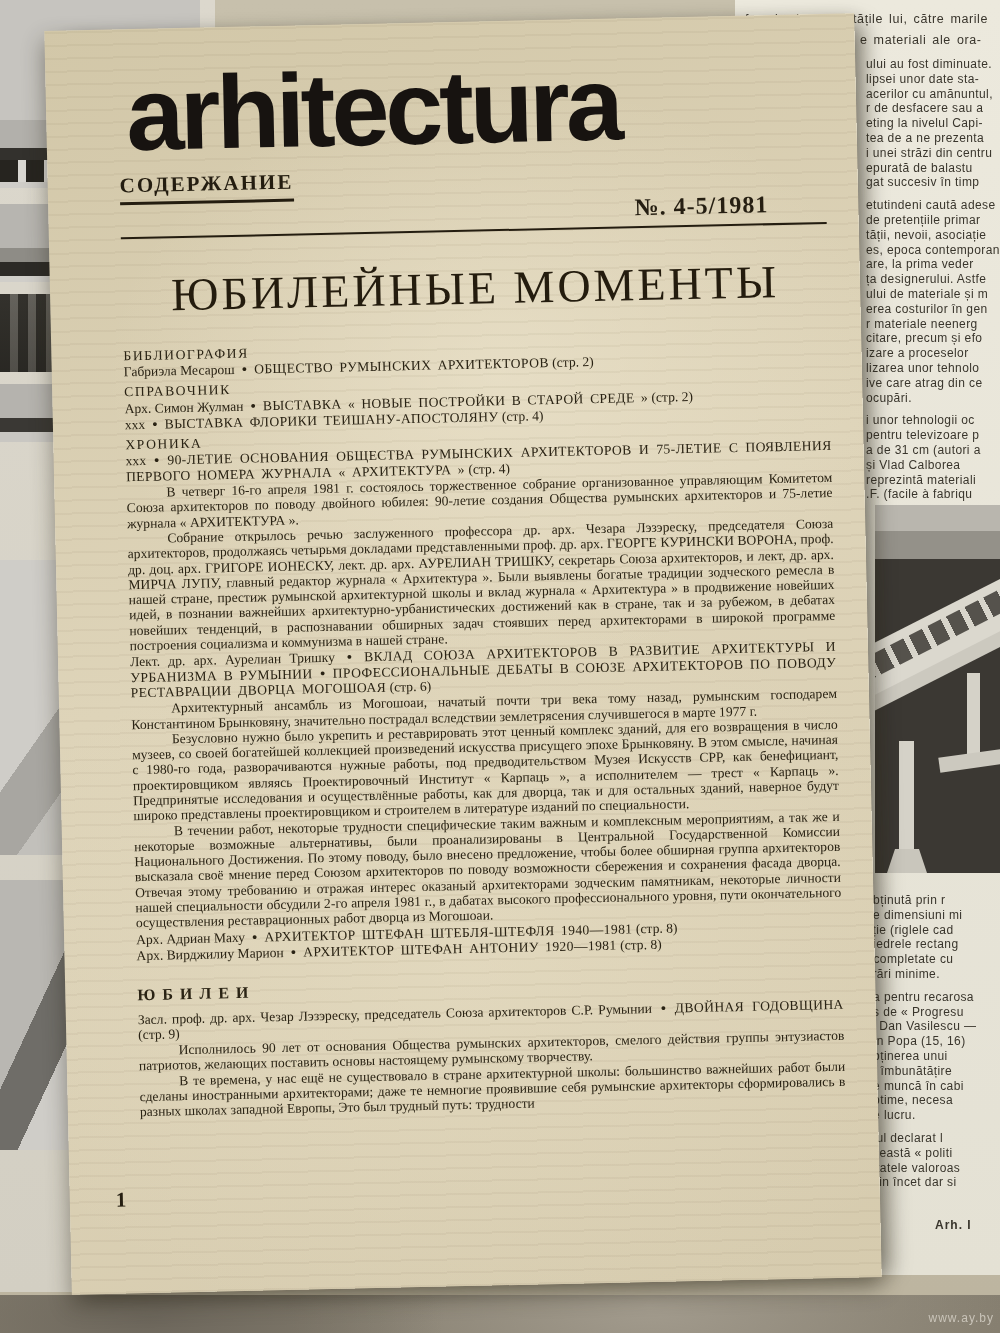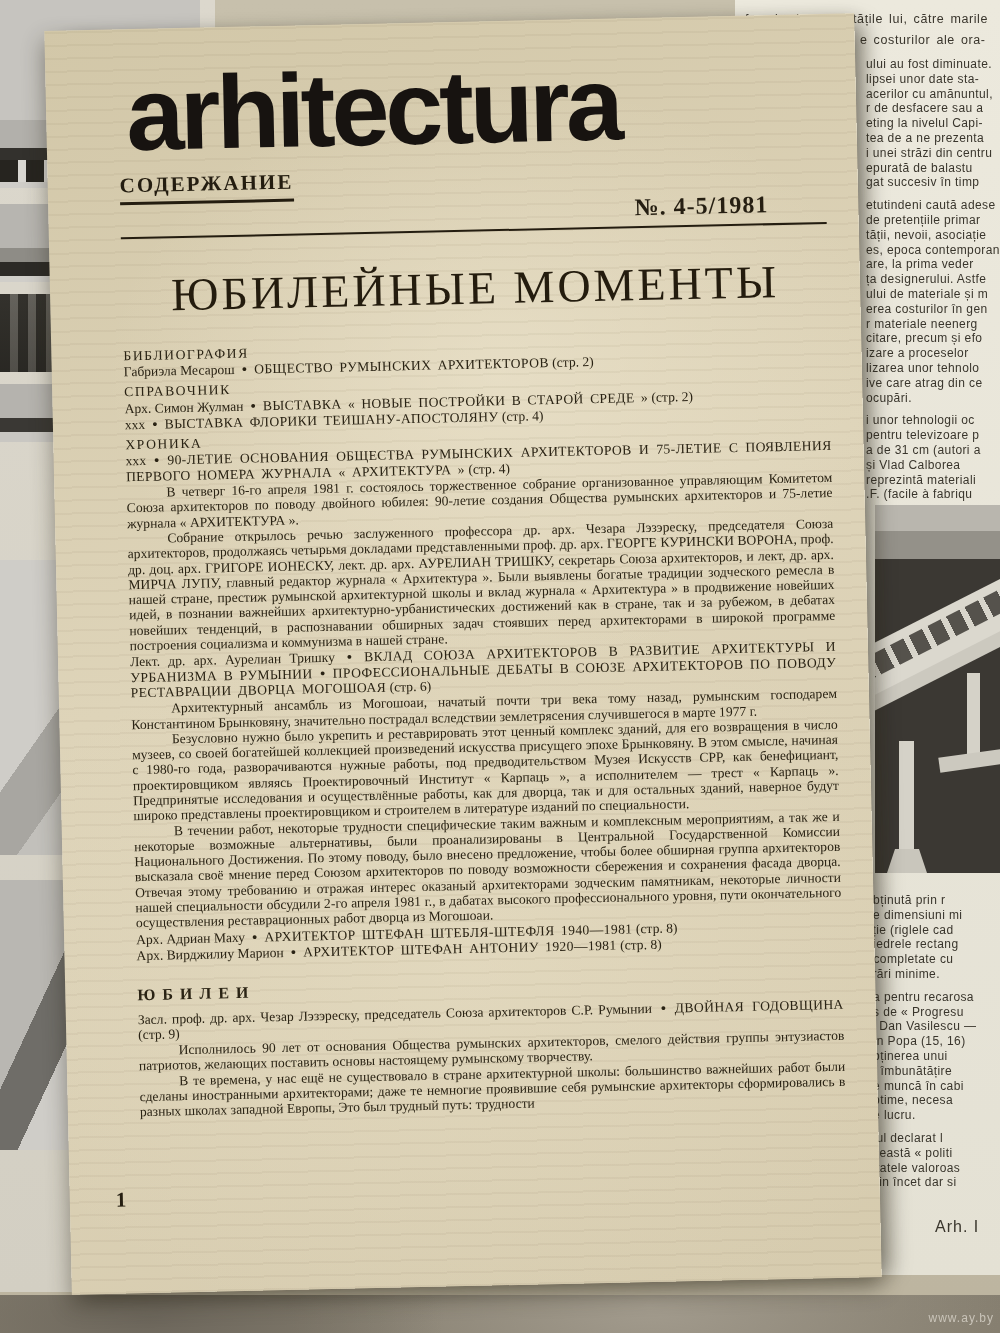--- a/index.html
+++ b/index.html
@@ -29,21 +29,21 @@
   .ph-e{top:560px;height:295px;background:linear-gradient(125deg,#cfcdc8 0 40%,#a8a6a1 40% 55%,#c2c0bb 55%);}
   .ph-f{top:880px;height:270px;background:linear-gradient(115deg,#b9b7b2 0 30%,#6f6d68 30% 44%,#cfcdc8 44% 62%,#8a8883 62%);}
   
   .right-page{position:absolute;left:735px;top:0;width:270px;height:1275px;z-index:2;
     background:linear-gradient(#ece9dd,#e4e1d4);
     color:#39352c;font-family:"Liberation Sans", sans-serif;}
   .rp-topline{position:absolute;white-space:nowrap;font-size:12.5px;letter-spacing:.6px;word-spacing:2px;}
   .rp-col{position:absolute;left:131px;width:200px;font-size:12px;line-height:14.8px;letter-spacing:.4px;}
   .rp-col .rline{white-space:nowrap;overflow:visible;}
   .rp-col .rgap{height:8px;}
-  .rp-sign{position:absolute;left:200px;top:1218px;font-weight:normal;font-size:16px;letter-spacing:1px;white-space:nowrap;}
+  .rp-sign{position:absolute;left:200px;top:1218px;font-weight:bold;font-size:12px;letter-spacing:1px;white-space:nowrap;}
   
   .rp-photo{position:absolute;left:140px;top:505px;width:132px;height:368px;overflow:hidden;
     background:linear-gradient(#b9b6ae 0 26px,#949189 26px 54px,#3b3833 54px);}
   .beam{position:absolute;left:-34px;top:158px;width:280px;height:50px;background:#dbd8ce;
     transform:rotate(-27deg);transform-origin:left center;}
   .beam::before{content:"";position:absolute;left:0;top:9px;height:22px;width:100%;
     background:repeating-linear-gradient(90deg,#55524c 0 15px,#d8d5cb 15px 21px);}
   .beam-low{position:absolute;left:-30px;top:206px;width:264px;height:14px;background:#ccc9bf;
     transform:rotate(-27deg);transform-origin:left center;}
   .pillar1{position:absolute;left:24px;top:236px;width:15px;height:132px;background:#d5d2c8;}
@@ -93,21 +93,21 @@
   <div class="ph ph-a"></div>
   <div class="ph ph-b"></div>
   <div class="ph ph-c"></div>
   <div class="ph ph-d"></div>
   <div class="ph ph-e"></div>
   <div class="ph ph-f"></div>
 </div>
 
 <div class="right-page">
   <div class="rp-topline" style="left:10px;top:12px;">funcție de necesitățile lui, către marile</div>
-  <div class="rp-topline" style="left:125px;top:33px;">e costurilor ale ora-</div>
+  <div class="rp-topline" style="left:125px;top:33px;">e materiali ale ora-</div>
   <div class="rp-col" id="rp-col1" style="top:57px;">
       <div class="rline">ului au fost diminuate.</div>
       <div class="rline">lipsei unor date sta-</div>
       <div class="rline">acerilor cu amănuntul,</div>
       <div class="rline">r de desfacere sau a</div>
       <div class="rline">eting la nivelul Capi-</div>
       <div class="rline">tea de a ne prezenta</div>
       <div class="rline">i unei străzi din centru</div>
       <div class="rline">epurată de balastu</div>
       <div class="rline">gat succesiv în timp</div>

